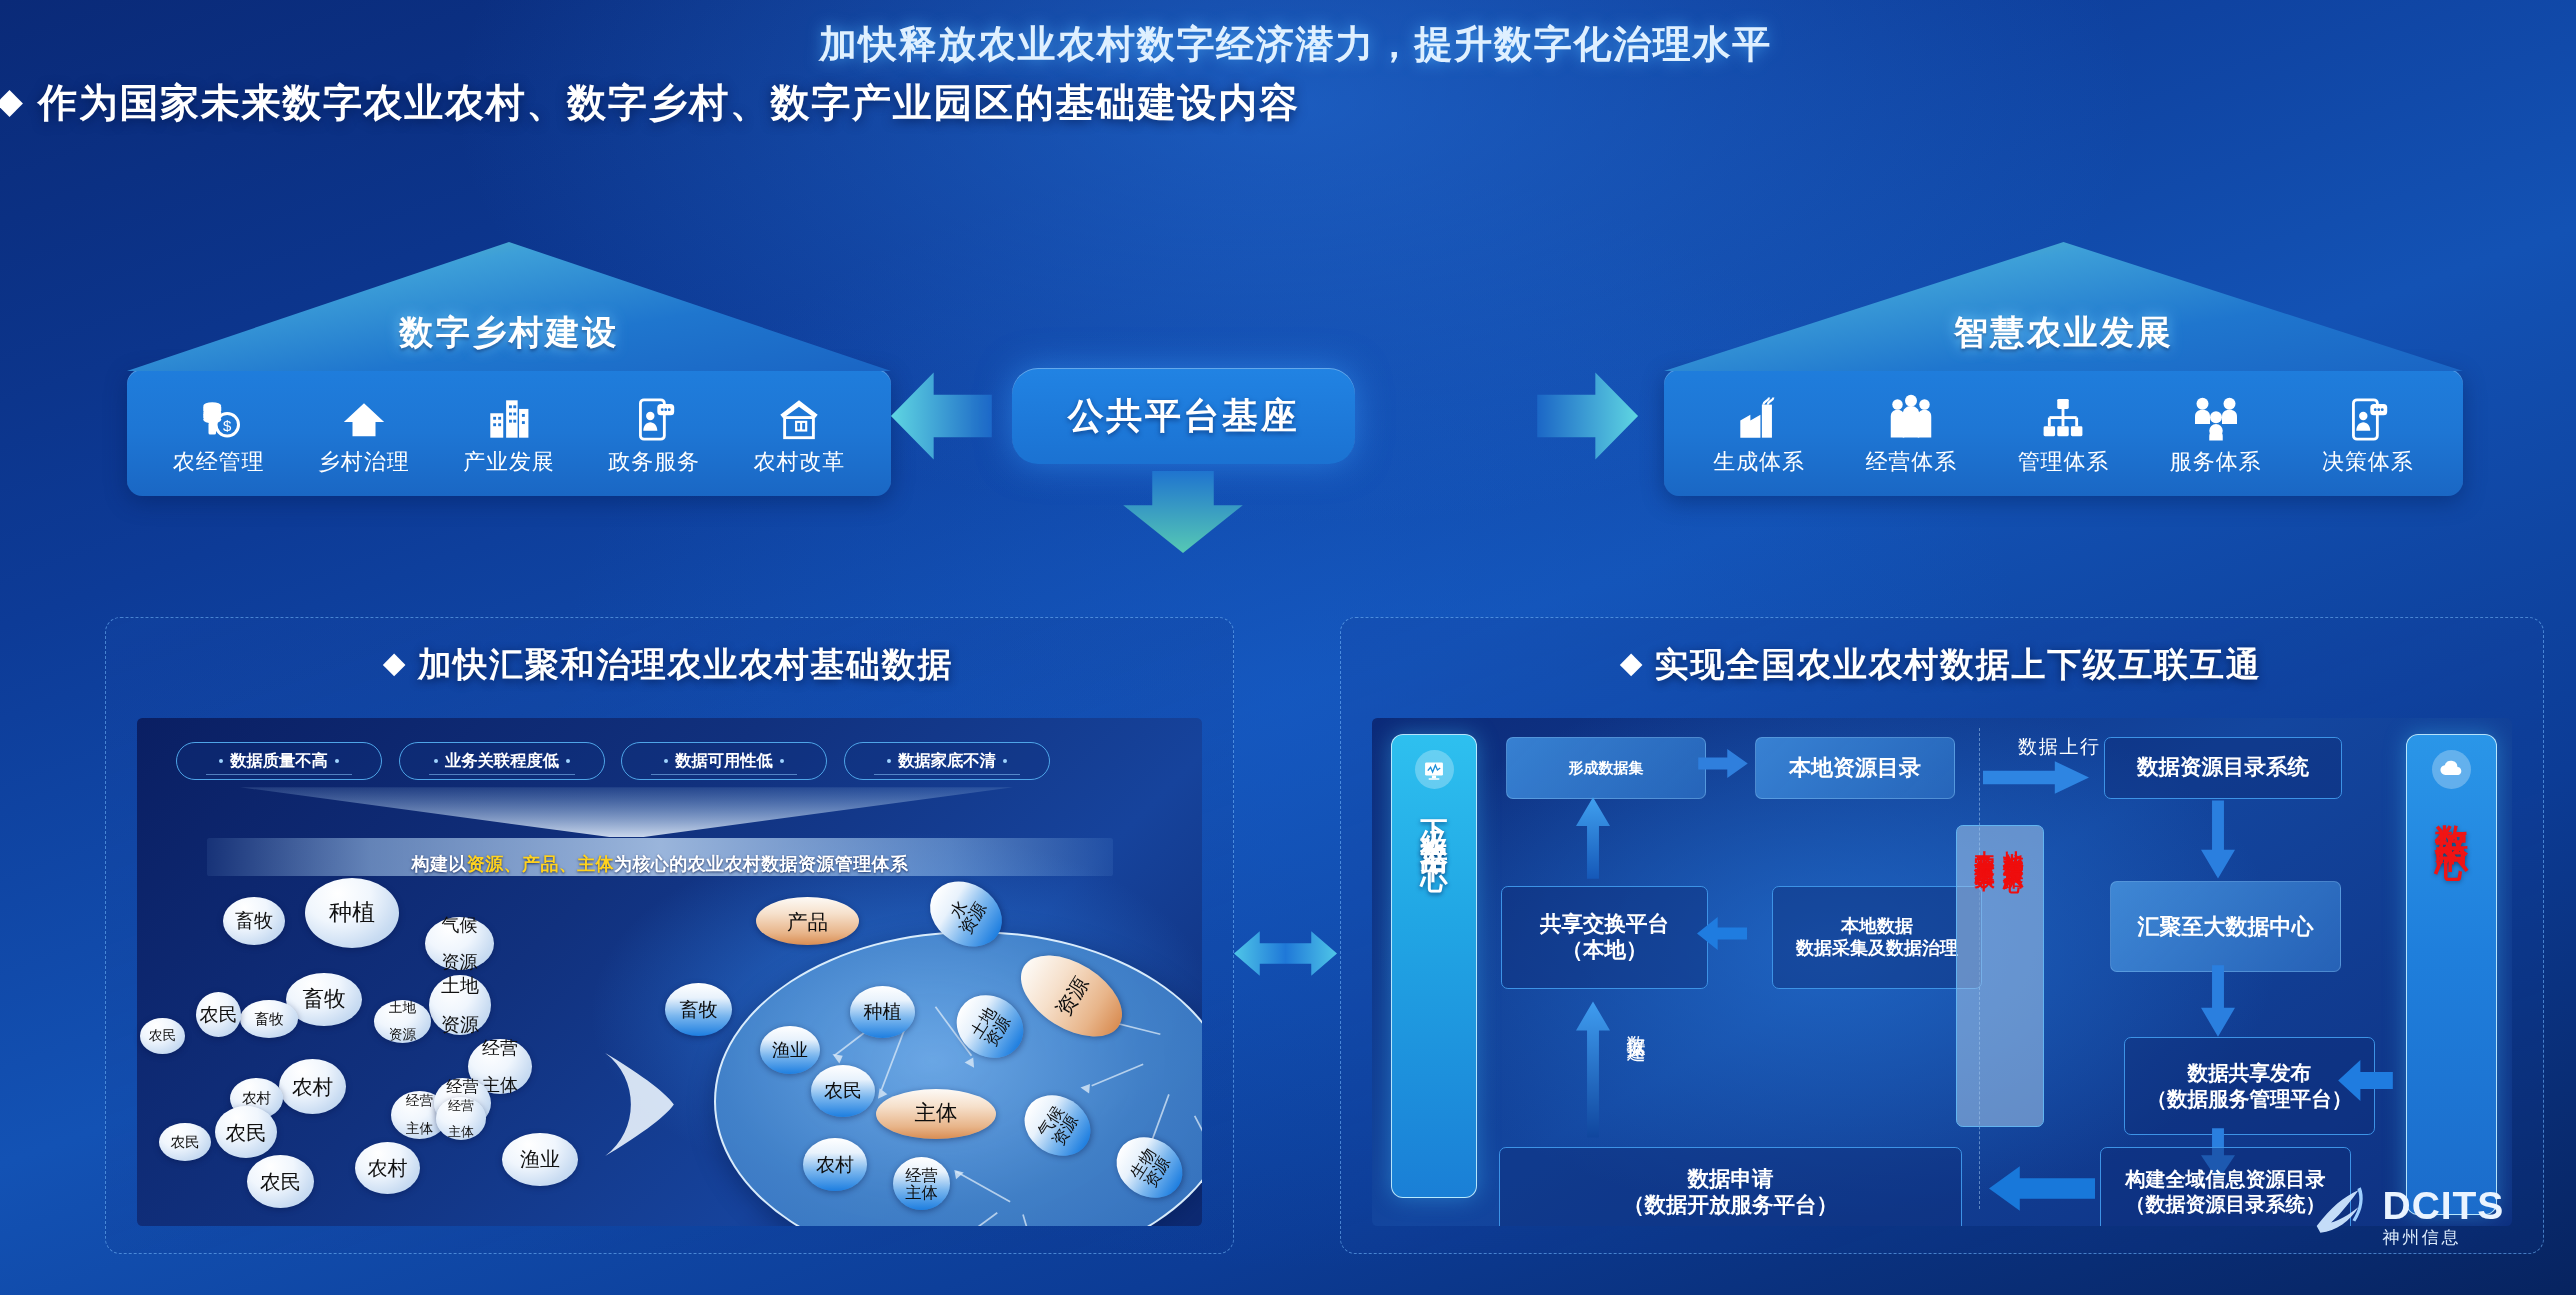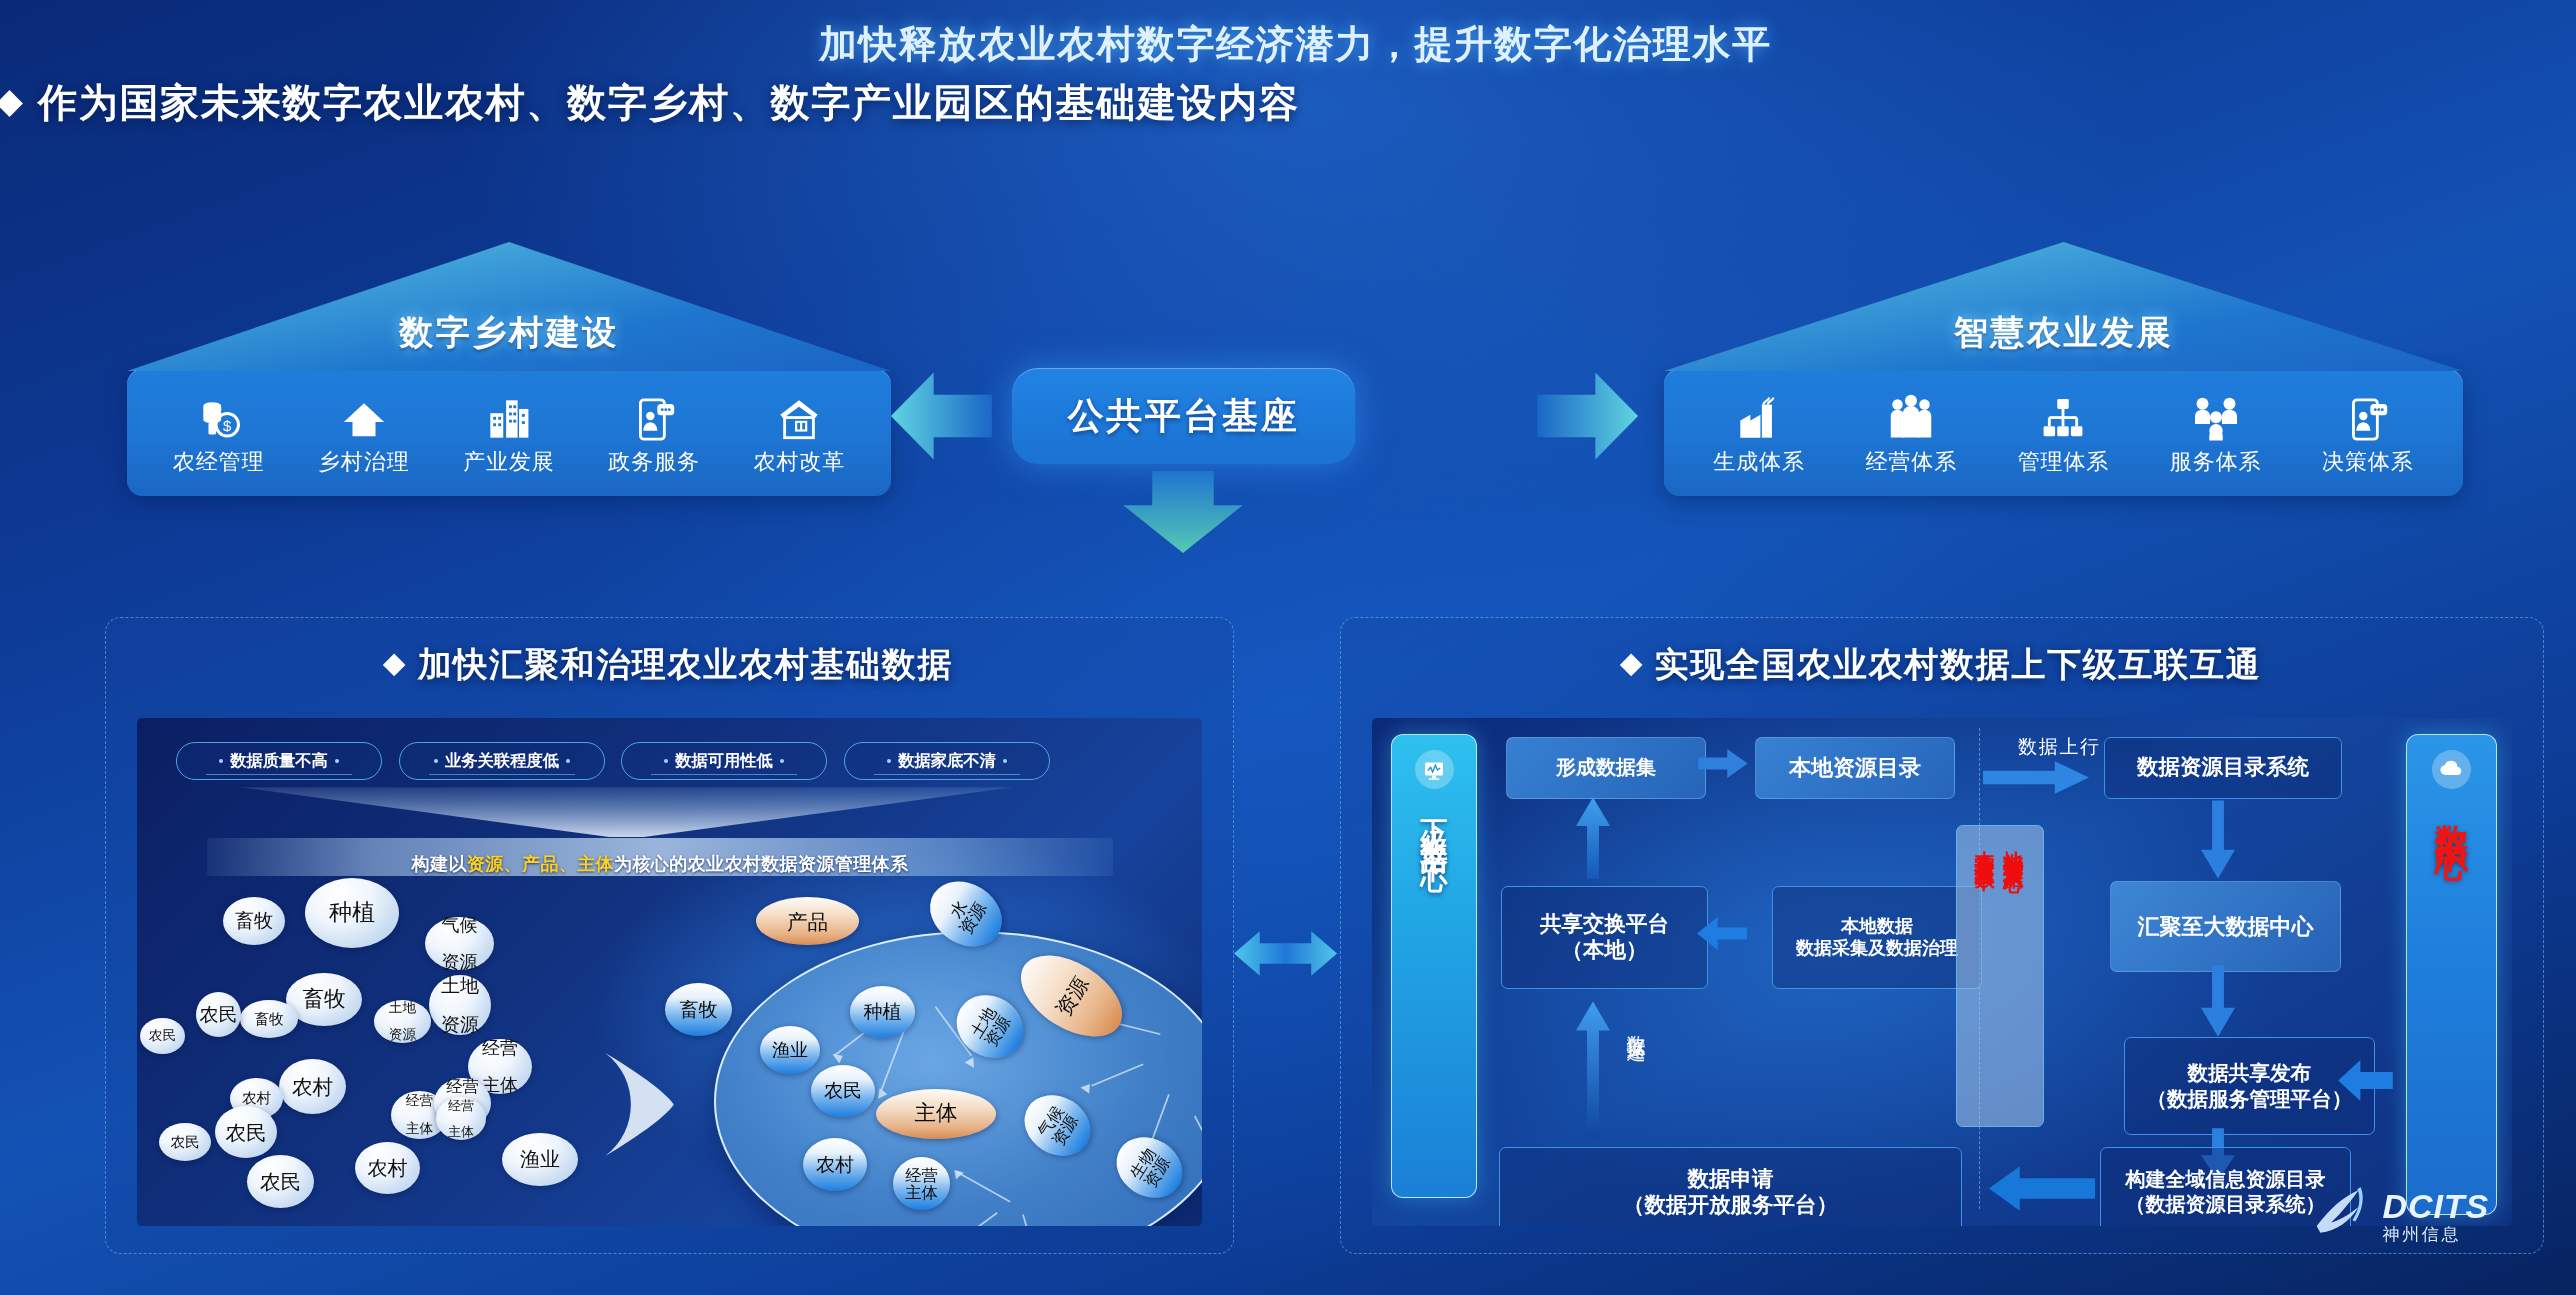--- a/index.html
+++ b/index.html
@@ -175,21 +175,21 @@
     display:flex;flex-direction:row-reverse;justify-content:center;gap:1.7px;padding:8.6px 3.4px;
   }
   .redbox .col{writing-mode:vertical-rl;text-orientation:upright;color:#ef0d0d;font-size:20px;font-weight:bold;letter-spacing:2.6px;}
   .updown{position:absolute;color:#fff;font-size:19px;font-weight:500;letter-spacing:1.7px;}
   .dashv{position:absolute;border-left:1.7px dashed rgba(170,210,245,.5);}
 
   
   .logo{position:absolute;display:flex;align-items:center;gap:8.6px;}
   .logo .mark{font-size:45px;color:#e8f3ff;font-style:italic;font-weight:bold;transform:skewX(-12deg);text-shadow:0 0 10.3px rgba(120,200,255,.6);}
   .logo .txt{display:flex;flex-direction:column;line-height:1;}
-  .logo .en{font-size:34px;font-weight:bold;color:#eaf4ff;letter-spacing:0.9px;font-style:italic;}
+  .logo .en{font-size:39px;font-weight:bold;color:#eaf4ff;letter-spacing:0.9px;}
   .logo .cn{font-size:17px;color:#dcebfb;letter-spacing:2.6px;margin-top:3.4px;}
 </style>
 </head>
 <body>
 
 <div id="stage">
 
   <div class="abs title1">加快释放农业农村数字经济潜力，提升数字化治理水平</div>
   <div class="abs title2">
     <span class="dia"></span><span>作为国家未来数字农业农村、数字乡村、数字产业园区的基础建设内容</span>
@@ -514,21 +514,21 @@
         <div class="circ-ico">
           <svg width="26" height="26" viewBox="0 0 32 32" fill="#fff">
               <path d="M25 22H9a6 6 0 0 1-.6-11.97A8 8 0 0 1 24 12.2 5 5 0 0 1 25 22z"></path>
             </svg>
         </div>
         <div class="cap">数据中心</div>
       </div>
 
       <div class="dashv" style="left:607px;top:10.3px;height:481px;"></div>
 
-      <div class="fbox fill" style="left:134px;top:19px;width:184px;height:53px;font-size:20px;">形成数据集</div>
+      <div class="fbox fill" style="left:134px;top:19px;width:184px;height:53px;font-size:15px;">形成数据集</div>
       <div class="abs" style="left:326px;top:31px;">
         <svg width="50" height="29" viewBox="0 0 58 34">
             <path d="M0 10h34V0l24 17-24 17V24H0z" fill="#2f7fdd"></path>
           </svg>
       </div>
       <div class="fbox fill" style="left:383px;top:19px;width:184px;height:53px;font-size:22px;">本地资源目录</div>
 
       <div class="updown" style="left:620px;top:15.5px;margin-left:26px;">数据上行</div>
       <div class="abs" style="left:611px;top:43px;">
         <svg width="106" height="33" viewBox="0 0 124 38">

